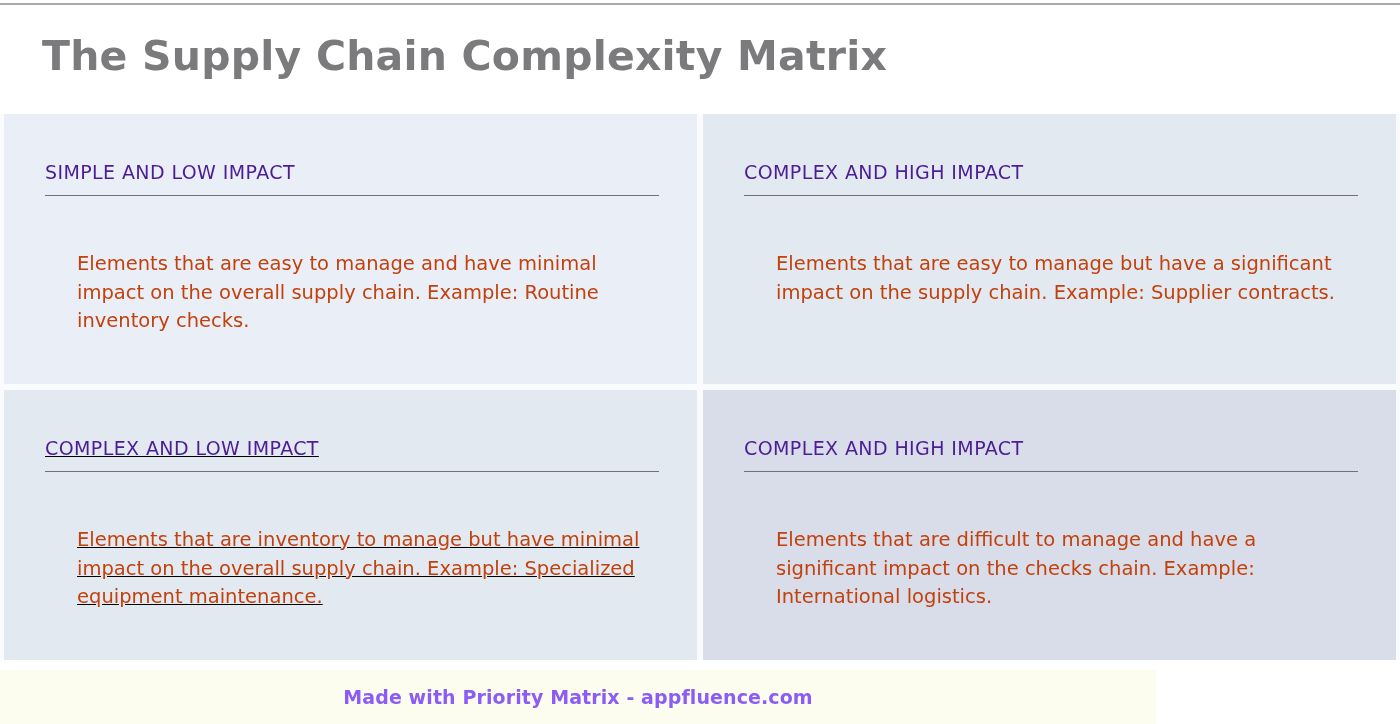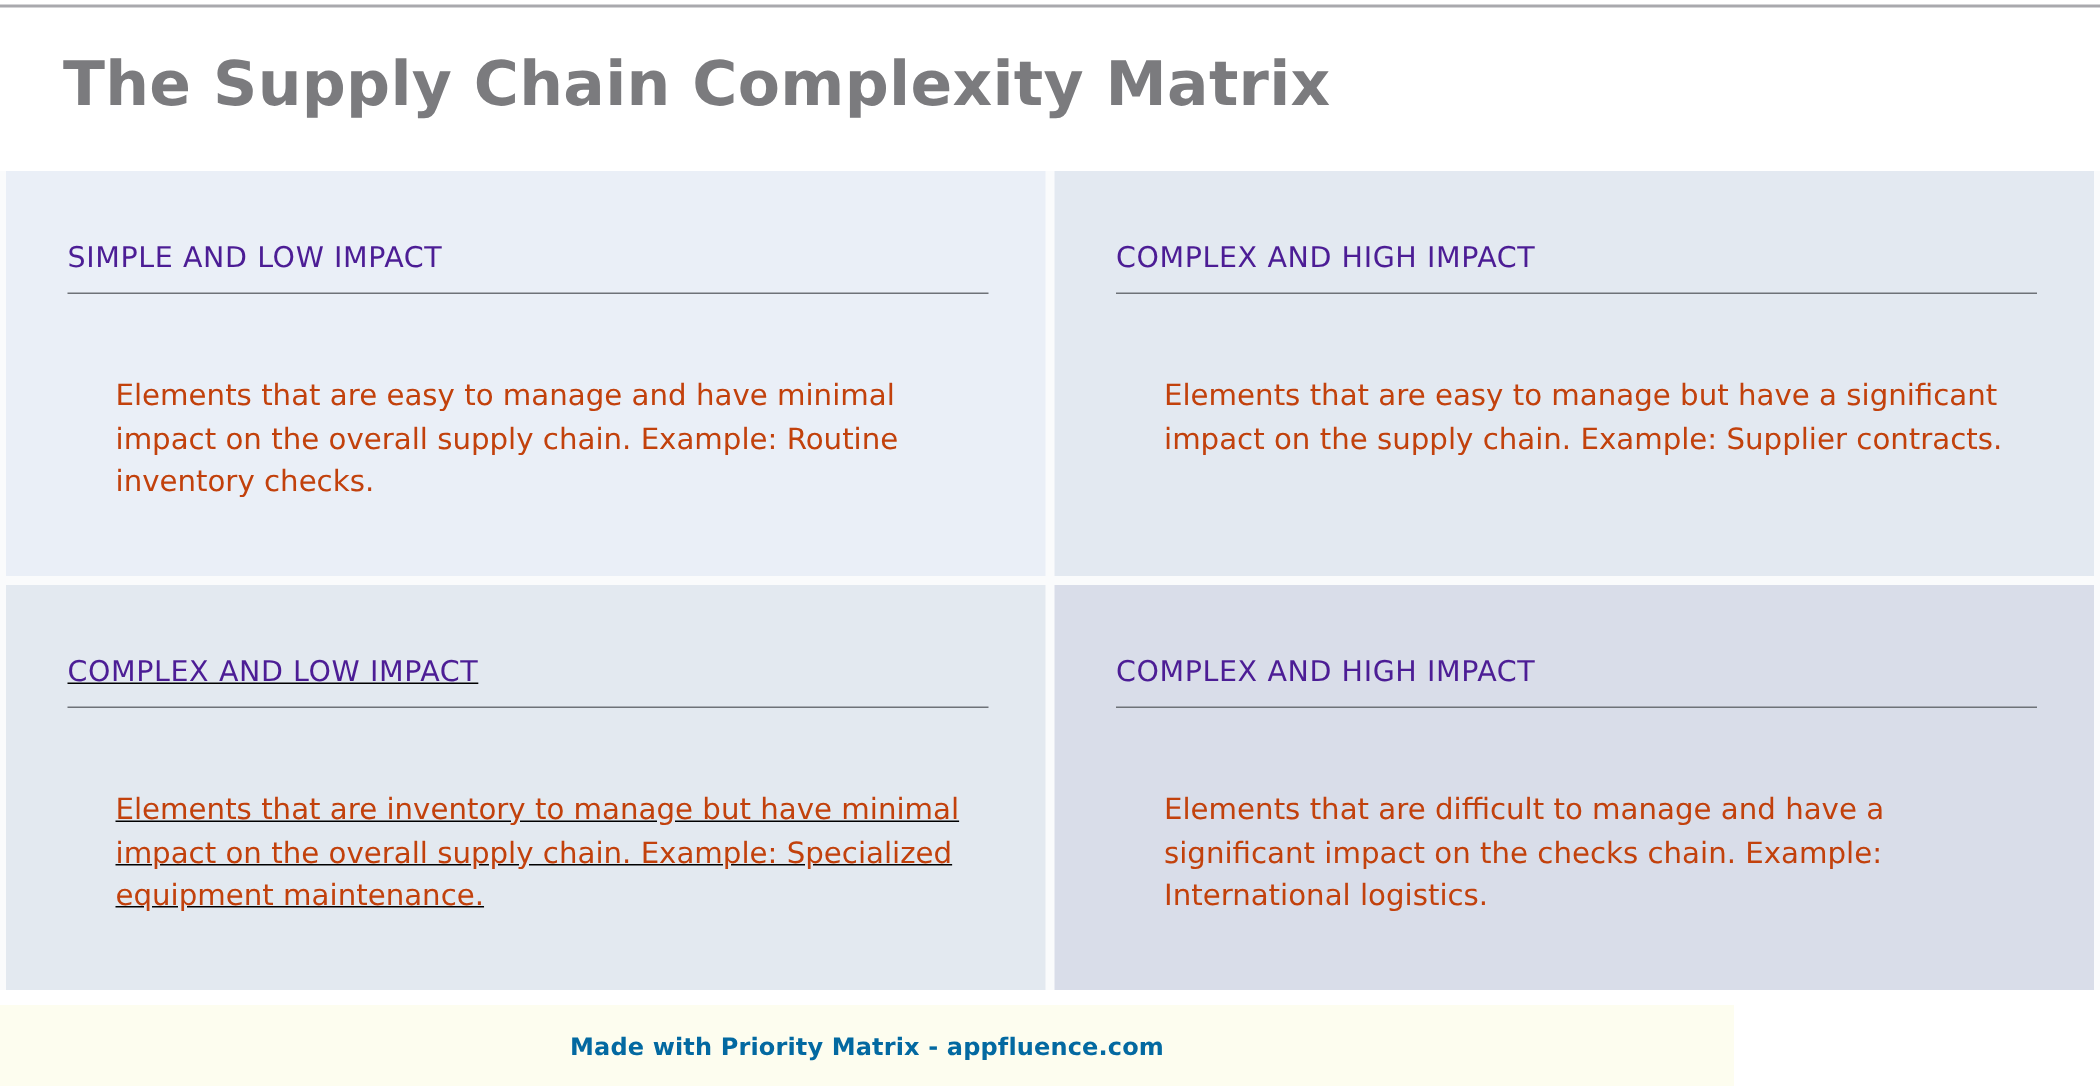--- a/index.html
+++ b/index.html
@@ -113,23 +113,23 @@
 
   .footer {
     flex: 0 0 54px;
     background: #fdfdef;
     display: flex;
     align-items: center;
     justify-content: center;
   }
 
   .footer-text {
-    font-size: 16px;
+    font-size: 19px;
     font-weight: bold;
-    color: #0369a1;
+    color: #8b5cf6;
     letter-spacing: 0.1px;
   }
 </style>
 </head>
 <body>
 
 <div id="app">
 
   <div class="top-rule"></div>
 

